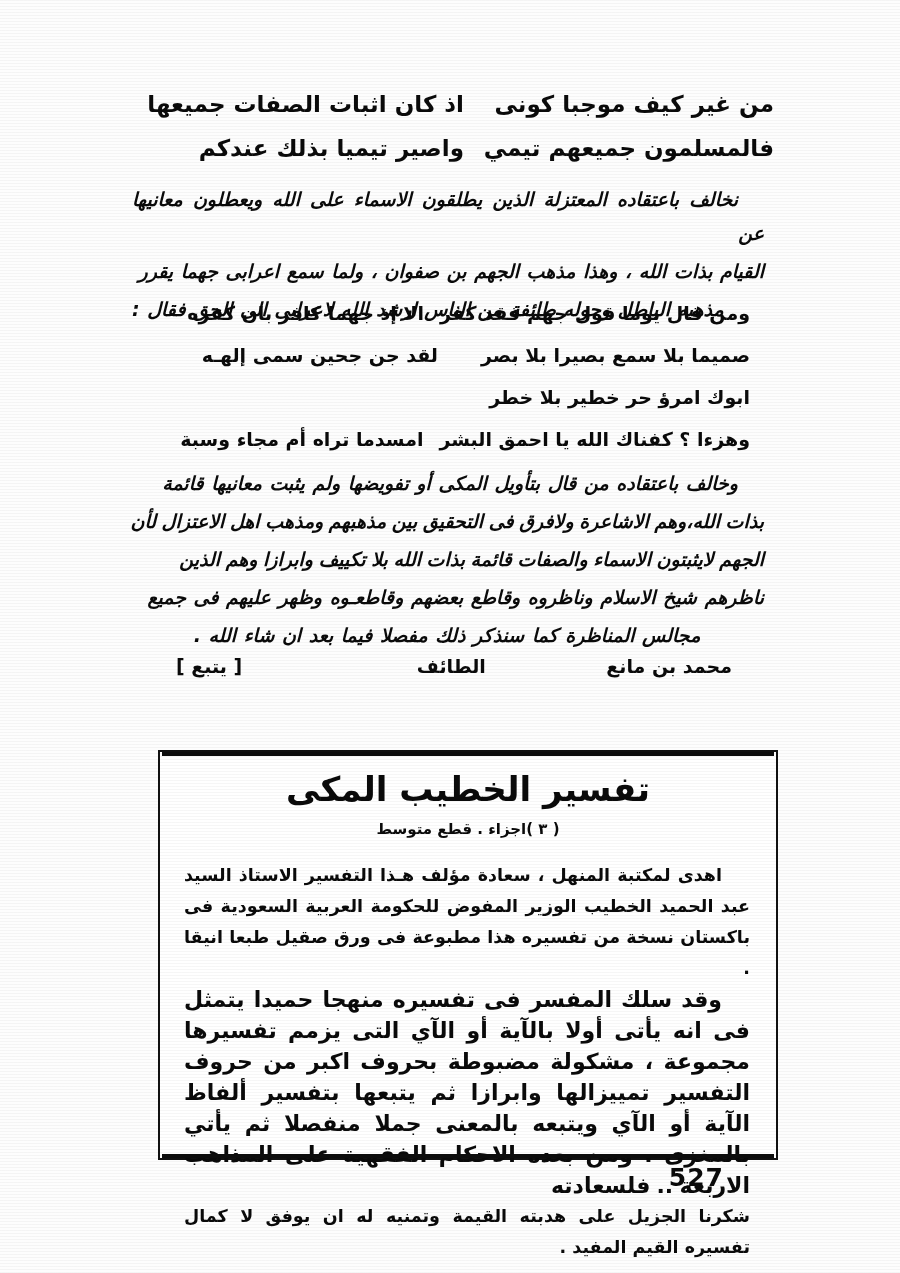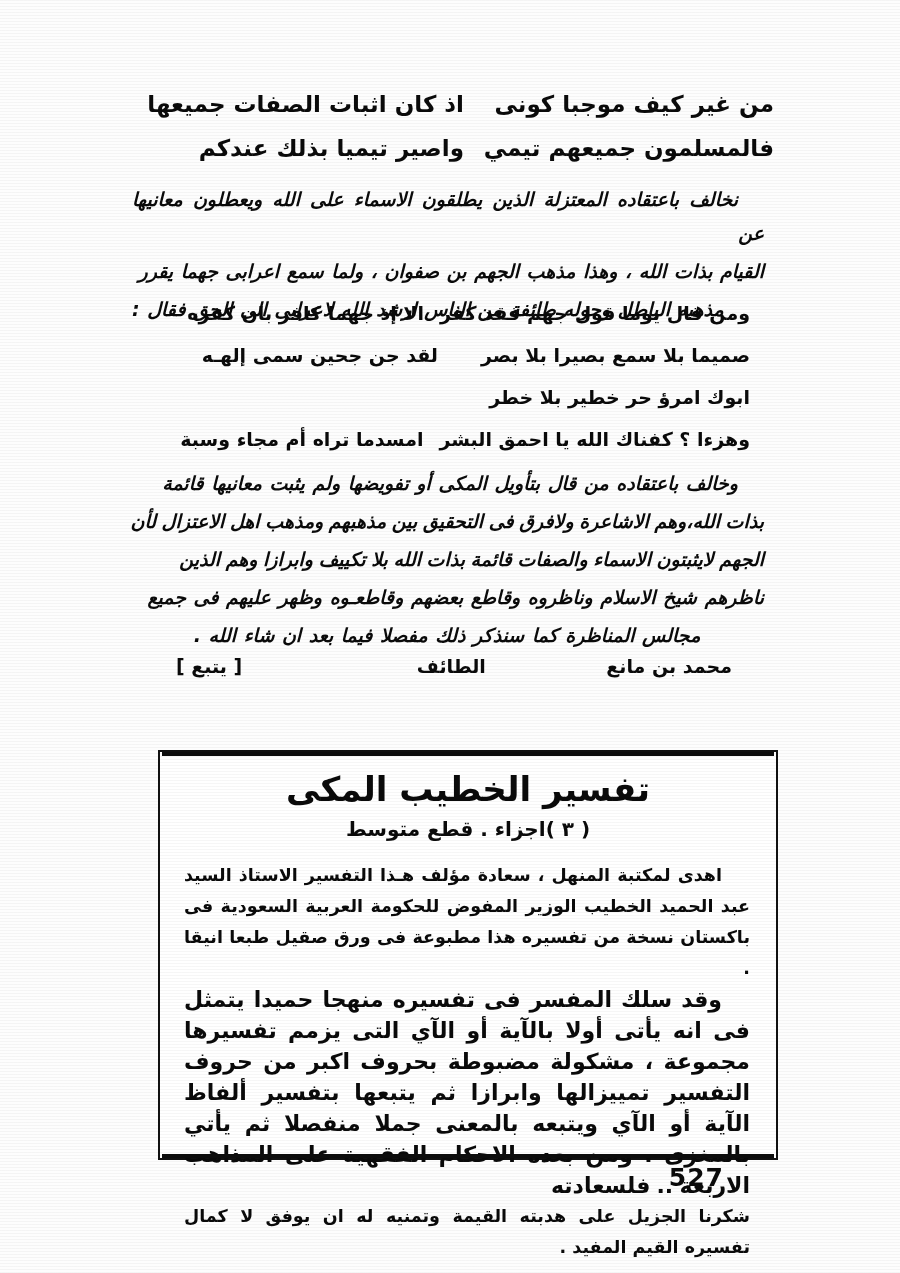--- a/index.html
+++ b/index.html
@@ -184,21 +184,21 @@
     text-align: center;
     font-size: 34px;
     font-weight: 700;
     line-height: 46px;
     letter-spacing: -1px;
   }
 
   #box-subtitle {
     margin: 2px 0 0 0;
     text-align: center;
-    font-size: 20px;
+    font-size: 15px;
     font-weight: 700;
     line-height: 30px;
   }
 
   #box-body {
     margin: 16px 26px 0 24px;
     font-size: 17.5px;
     line-height: 31px;
     font-weight: 700;
     text-align: justify;

